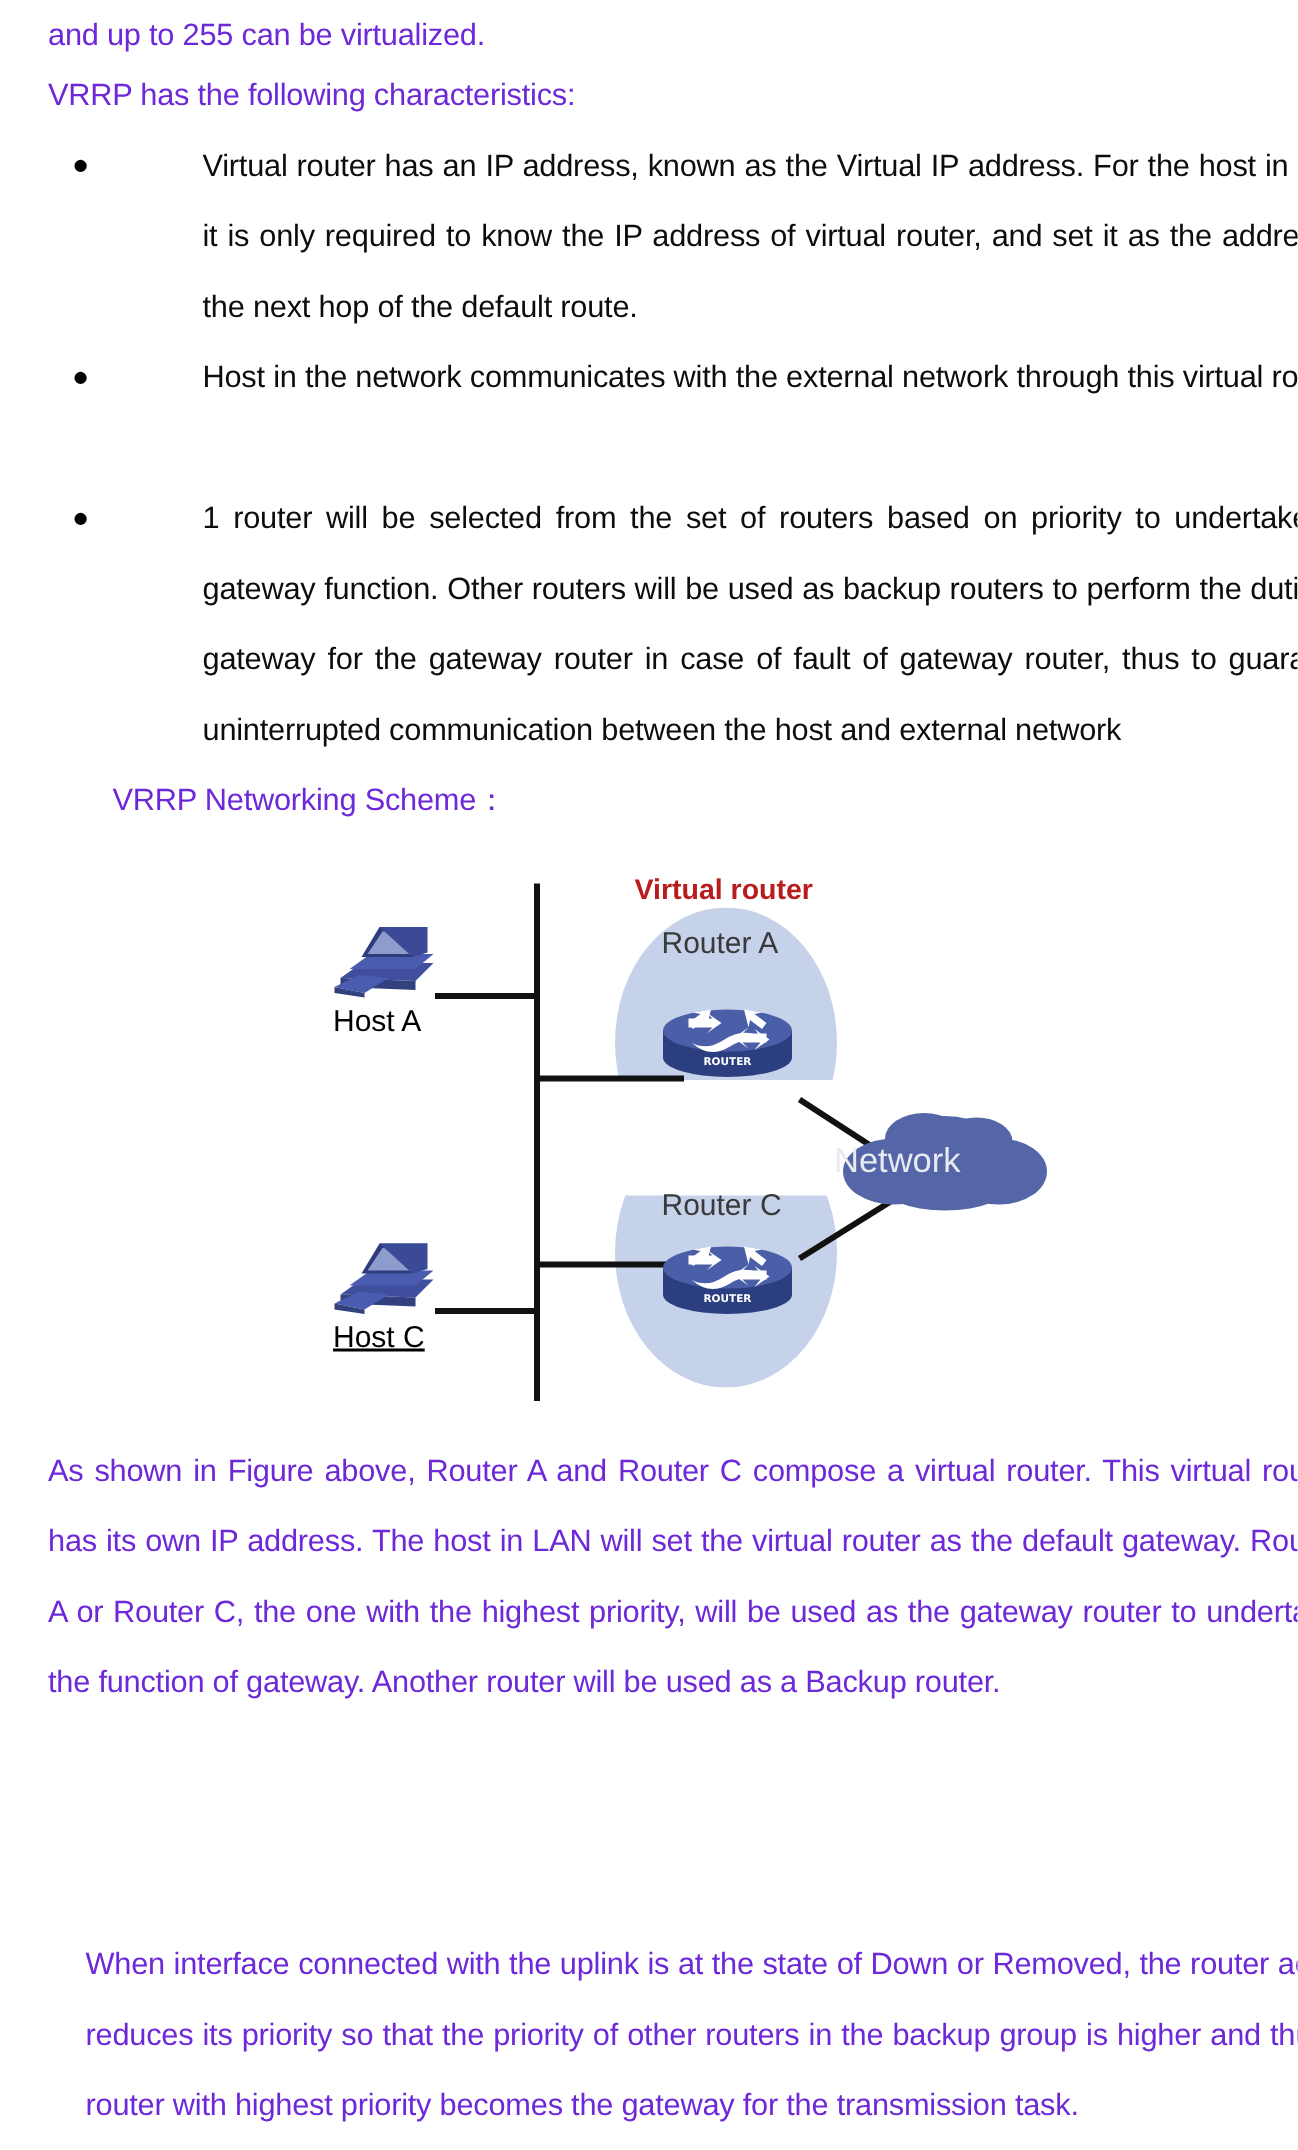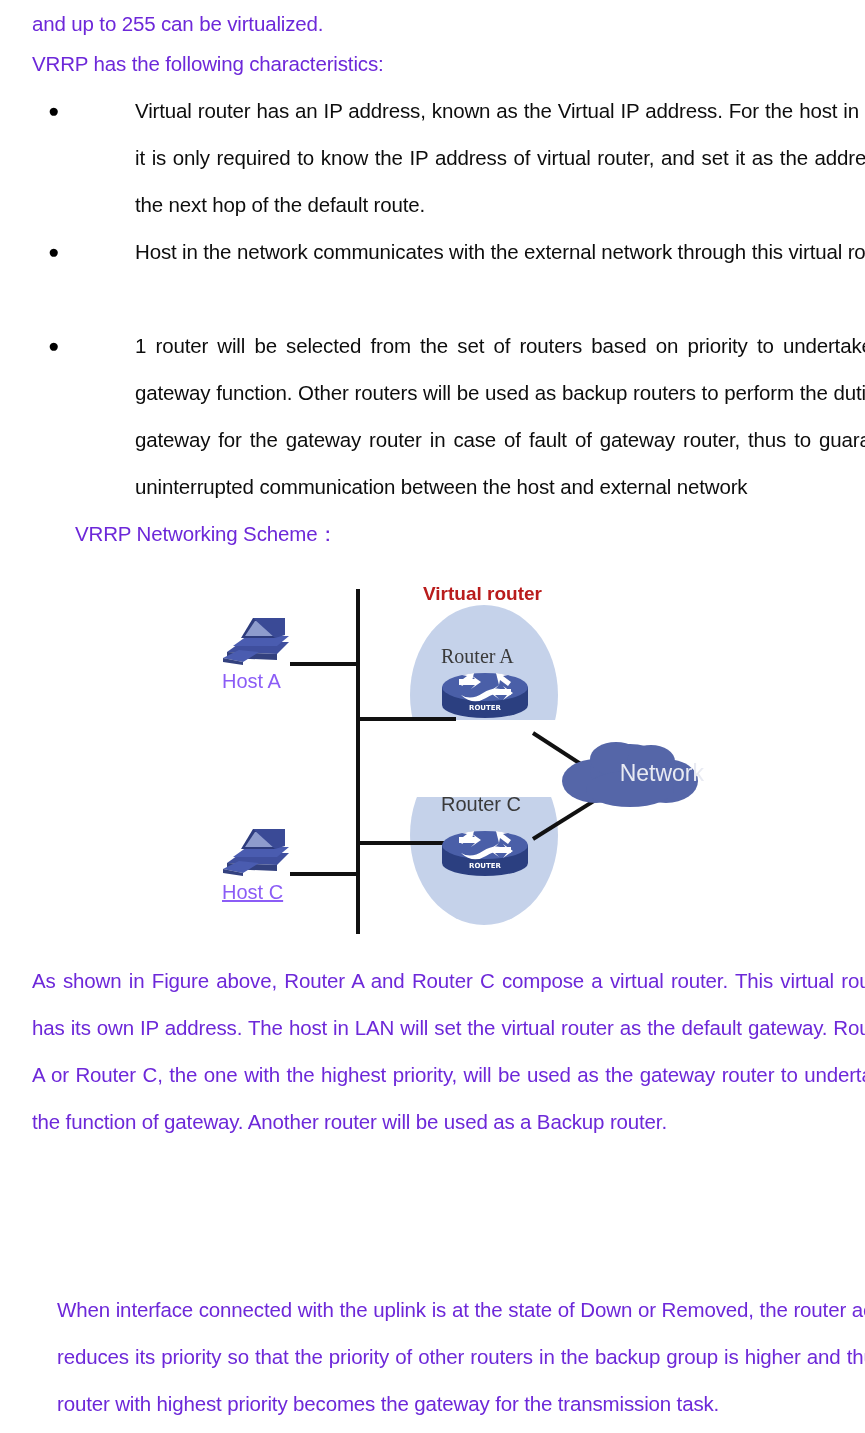--- a/index.html
+++ b/index.html
@@ -62,28 +62,28 @@
     font-family:"Liberation Sans","DejaVu Sans",sans-serif;
     white-space:nowrap;
   }
   .node-label{
     position:absolute;
     font-size:20px;color:#3a3a3a;white-space:nowrap;
     font-family:"Liberation Sans","DejaVu Sans",sans-serif;
   }
   .host-label{
     position:absolute;
-    font-size:20px;color:#8b5cf6;white-space:nowrap;
+    font-size:20px;color:#000000;white-space:nowrap;
     font-family:"Liberation Sans","DejaVu Sans",sans-serif;
   }
 
   .router-icon{position:absolute;width:88px;height:50px;text-decoration:underline;}
   .cloud{position:absolute;}
   .cloud-text{
-    position:absolute;width:100%;text-align:right;
+    position:absolute;width:100%;text-align:left;
     color:#e8eaf2;font-size:23px;
     font-family:"Liberation Sans","DejaVu Sans",sans-serif;
     pointer-events:none;
   }
   .host-icon{position:absolute;width:76px;height:62px;}
 </style>
 </head>
 <body>
 
 <div class="page">
@@ -123,21 +123,21 @@
     <div class="hline" style="left:290px;top:97px;width:70px;"></div>
     <div class="hline" style="left:356px;top:152px;width:100px;"></div>
     <div class="hline" style="left:356px;top:276px;width:100px;"></div>
     <div class="hline" style="left:290px;top:307px;width:70px;"></div>
 
     <div class="diaglink" style="left:533px;top:166px;width:105px;transform:rotate(33deg);"></div>
     <div class="diaglink" style="left:533px;top:272px;width:105px;transform:rotate(-32deg);"></div>
 
     <div class="vr-label" style="left:423px;top:18px;">Virtual router</div>
 
-    <div class="node-label" style="left:441px;top:80px;font-family:Liberation Serif, serif;">Router A</div>
+    <div class="node-label" style="left:441px;top:53px;">Router A</div>
     <div class="router-icon" style="left:441px;top:104px;">
       <svg viewBox="0 0 88 50" width="88" height="50">
         <ellipse cx="44" cy="36" rx="43" ry="13" fill="#2b3f80"></ellipse>
         <rect x="1" y="18" width="86" height="18" fill="#2b3f80"></rect>
         <ellipse cx="44" cy="18" rx="43" ry="14" fill="#4a5fa8"></ellipse>
         <g fill="#ffffff">
           <path d="M18 10 l16 0 l-4 -4 l10 7 l-10 7 l4 -4 l-16 0 z"></path>
           <path d="M70 26 l-16 0 l4 4 l-10 -7 l10 -7 l-4 4 l16 0 z"></path>
           <path d="M20 26 q10 6 22 -2 q12 -8 24 -2 l-4 -5 l10 7 l-10 7 l4 -5 q-10 -4 -21 3 q-13 8 -25 -3 z"></path>
           <path d="M18 13 l8 -6 l-5 -1 l12 -2 l-3 12 l-1 -5 l-8 6 z"></path>

